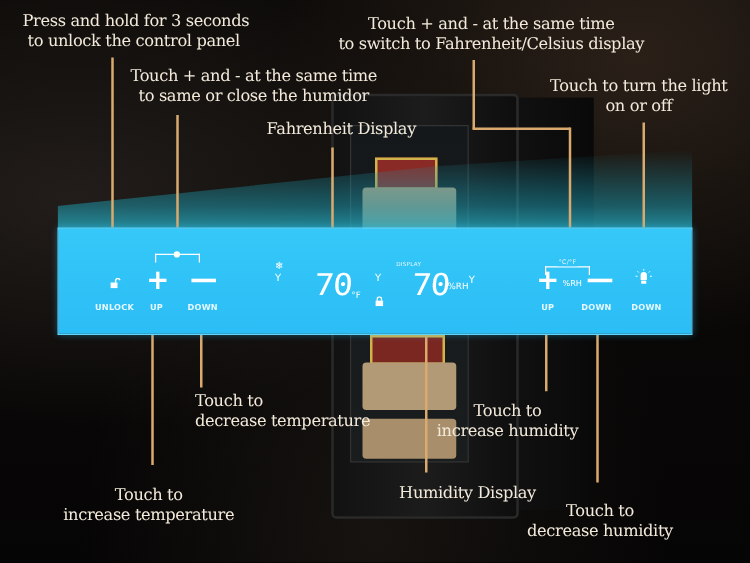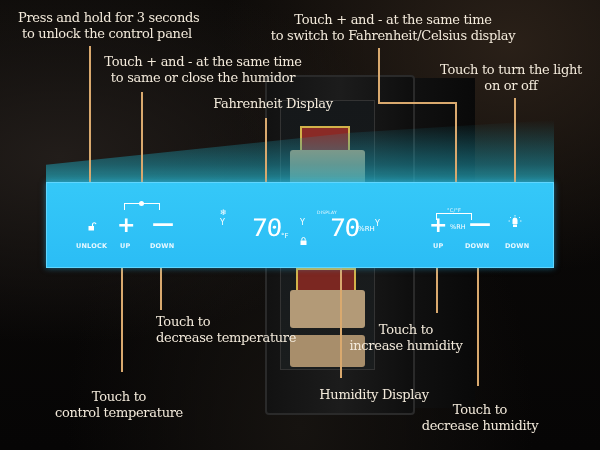--- a/index.html
+++ b/index.html
@@ -133,21 +133,21 @@
     <div>Touch to turn the light</div>
     <div>on or off</div>
   </div>
 
   <div class="callout left" style="left:156px; top:314px;">
     <div>Touch to</div>
     <div>decrease temperature</div>
   </div>
   <div class="callout" style="left:44px; top:389px; width:150px;">
     <div>Touch to</div>
-    <div>control temperature</div>
+    <div>increase temperature</div>
   </div>
   <div class="callout" style="left:296px; top:387px; width:124px;margin-left:16px;">
     <div>Humidity Display</div>
   </div>
   <div class="callout" style="left:344px; top:322px; width:124px;">
     <div>Touch to</div>
     <div>increase humidity</div>
   </div>
   <div class="callout" style="left:416px; top:402px; width:128px;">
     <div>Touch to</div>

